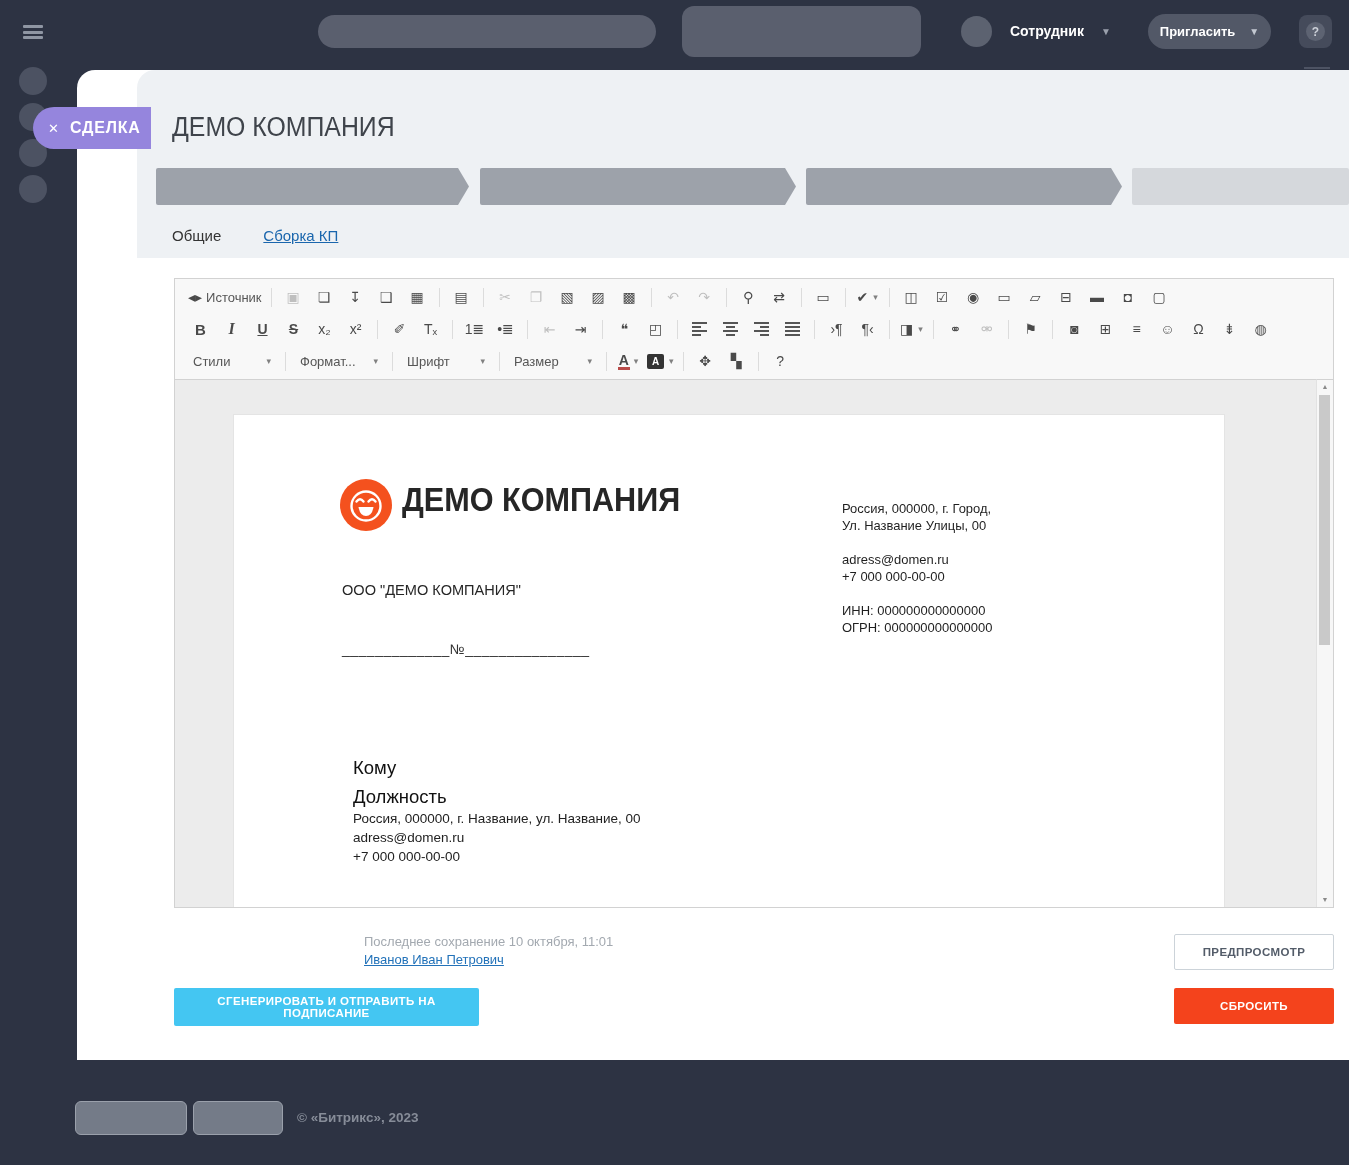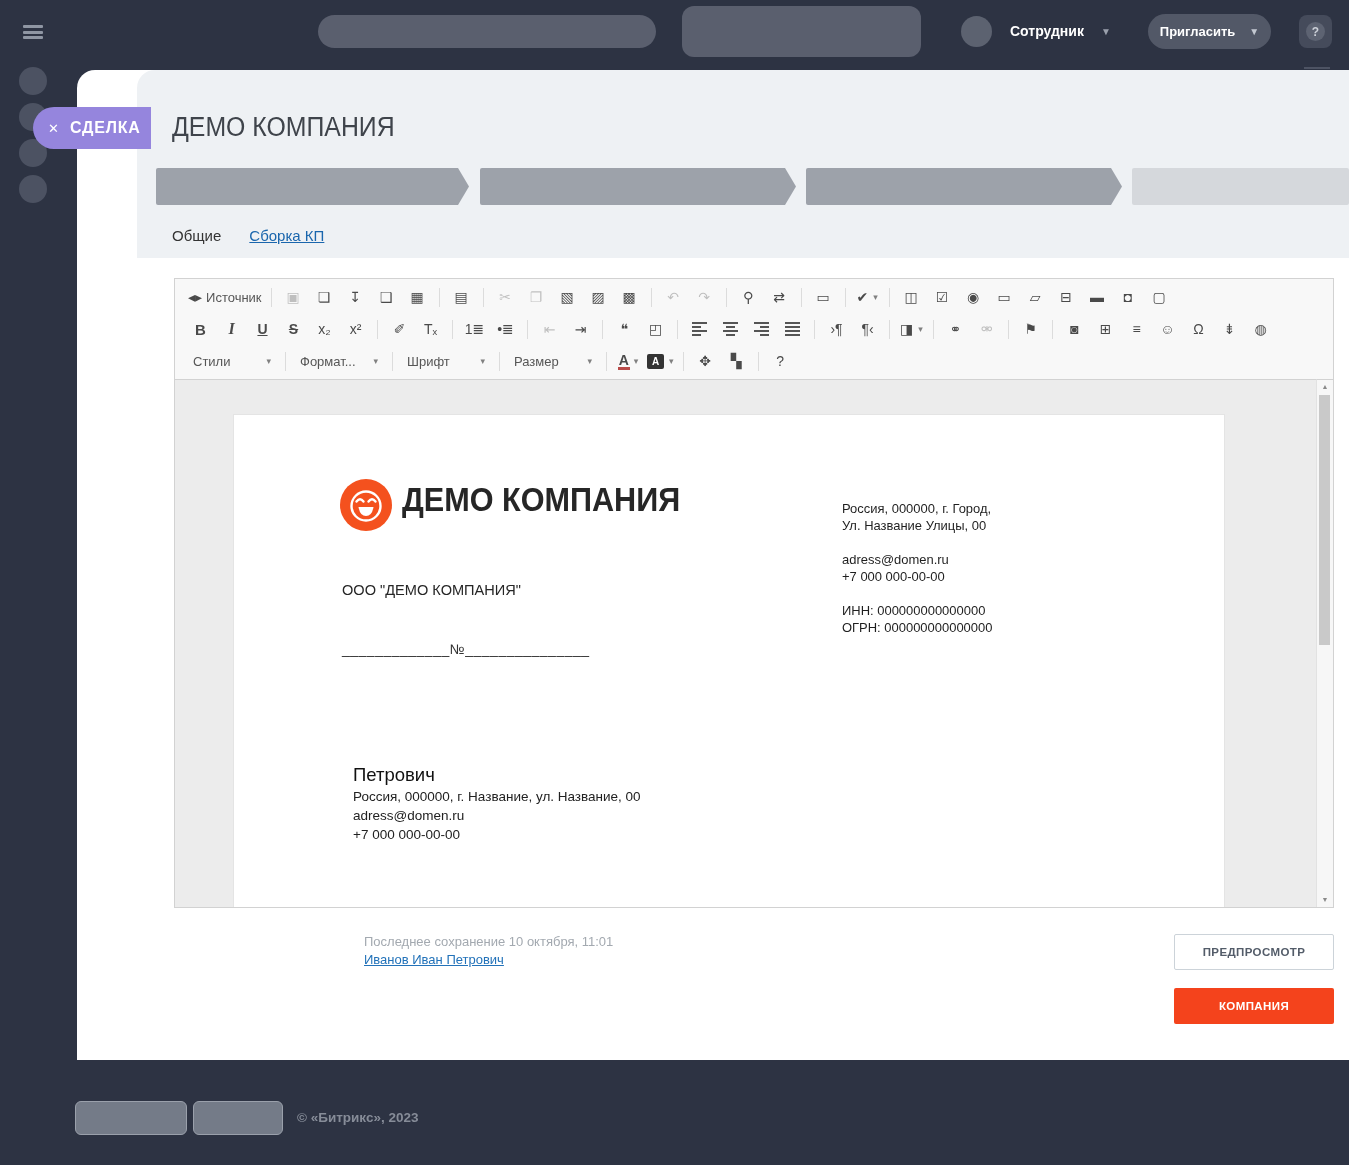--- a/index.html
+++ b/index.html
@@ -37,21 +37,21 @@
 
   .page-title{left:172px;top:112px;font-size:27px;color:#3f444b;transform:scaleX(.92);transform-origin:0 50%;white-space:nowrap;}
 
   .stage{top:168px;height:37px;background:#9da2aa;border-radius:2px;cursor:pointer;
       clip-path:polygon(0 0, calc(100% - 11px) 0, 100% 50%, calc(100% - 11px) 100%, 0 100%);}
   .stage.s1{left:156px;width:313px;}
   .stage.s2{left:480px;width:316px;}
   .stage.s3{left:806px;width:316px;}
   .stage.s4{left:1132px;width:217px;background:#d5d8dc;clip-path:none;}
 
-  .tabs{left:172px;top:227px;display:flex;gap:28px;font-size:15px;}
+  .tabs{left:172px;top:227px;display:flex;gap:42px;font-size:15px;}
   .tab-active{color:#333;cursor:pointer;}
   .tab-link{color:#1a66ad;text-decoration:underline;cursor:pointer;}
 
   
   .content-zone{left:137px;top:258px;width:1212px;height:802px;background:#fff;}
 
   
   .editor{left:174px;top:278px;width:1160px;height:630px;border:1px solid #d2d2d2;background:#f8f8f8;box-sizing:border-box;}
   .tb{position:absolute;left:0;right:0;display:flex;align-items:center;padding:0 10px;height:32px;}
   .tb.r1{top:2px;} .tb.r2{top:34px;} .tb.r3{top:66px;}
@@ -452,38 +452,40 @@
           <div>+7 000 000-00-00</div>
           <div class="gap"></div>
           <div>ИНН: 000000000000000</div>
           <div>ОГРН: 000000000000000</div>
         </div>
 
         <div class="abs legal-name">ООО "ДЕМО КОМПАНИЯ"</div>
         <div class="abs num-line">_____________№_______________</div>
 
         <div class="abs recip">
-          <div class="pos">Петрович</div>
+          <div class="to">Кому</div>
+          <div class="pos">Должность</div>
           <div class="sm">Россия, 000000, г. Название, ул. Название, 00</div>
           <div class="sm">adress@domen.ru</div>
           <div class="sm">+7 000 000-00-00</div>
         </div>
 
       </div>
     </div>
 
     <div class="vscroll">
       <div class="up">▲</div>
       <div class="thumb"></div>
       <div class="dn">▼</div>
     </div>
   </div>
 
   <div class="abs save-meta1">Последнее сохранение 10 октября, 11:01</div>
   <div class="abs save-meta2">Иванов Иван Петрович</div>
   <button class="abs btn preview-btn">ПРЕДПРОСМОТР</button>
-  <button class="abs btn reset-btn">КОМПАНИЯ</button>
+  <button class="abs btn gen-btn">СГЕНЕРИРОВАТЬ И ОТПРАВИТЬ НА ПОДПИСАНИЕ</button>
+  <button class="abs btn reset-btn">СБРОСИТЬ</button>
 
   <div class="abs foot-box fb1"></div>
   <div class="abs foot-box fb2"></div>
   <div class="abs copyright">© «Битрикс», 2023</div>
 
 </div>
 
 </body></html>

